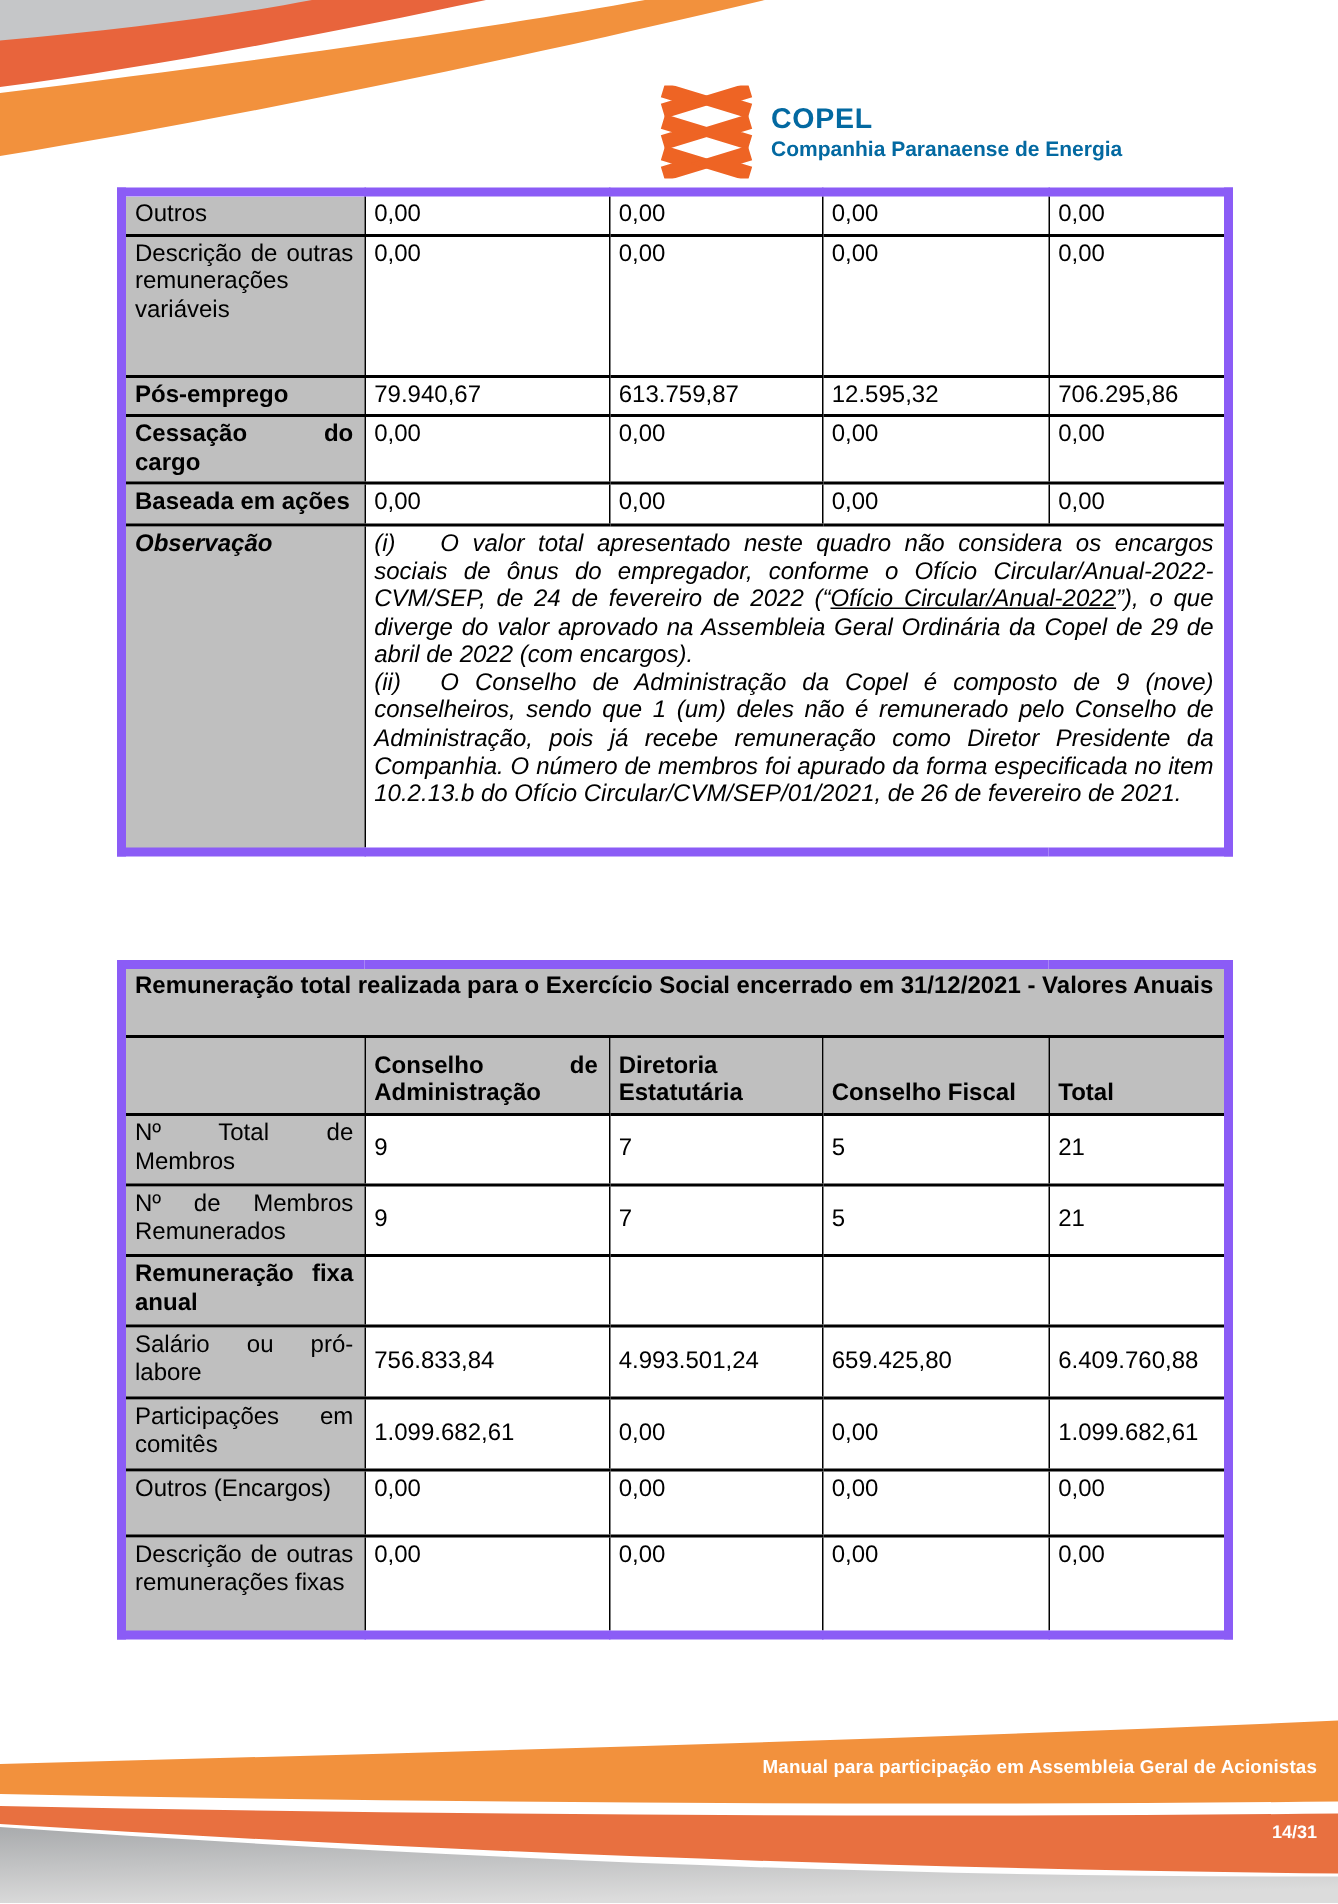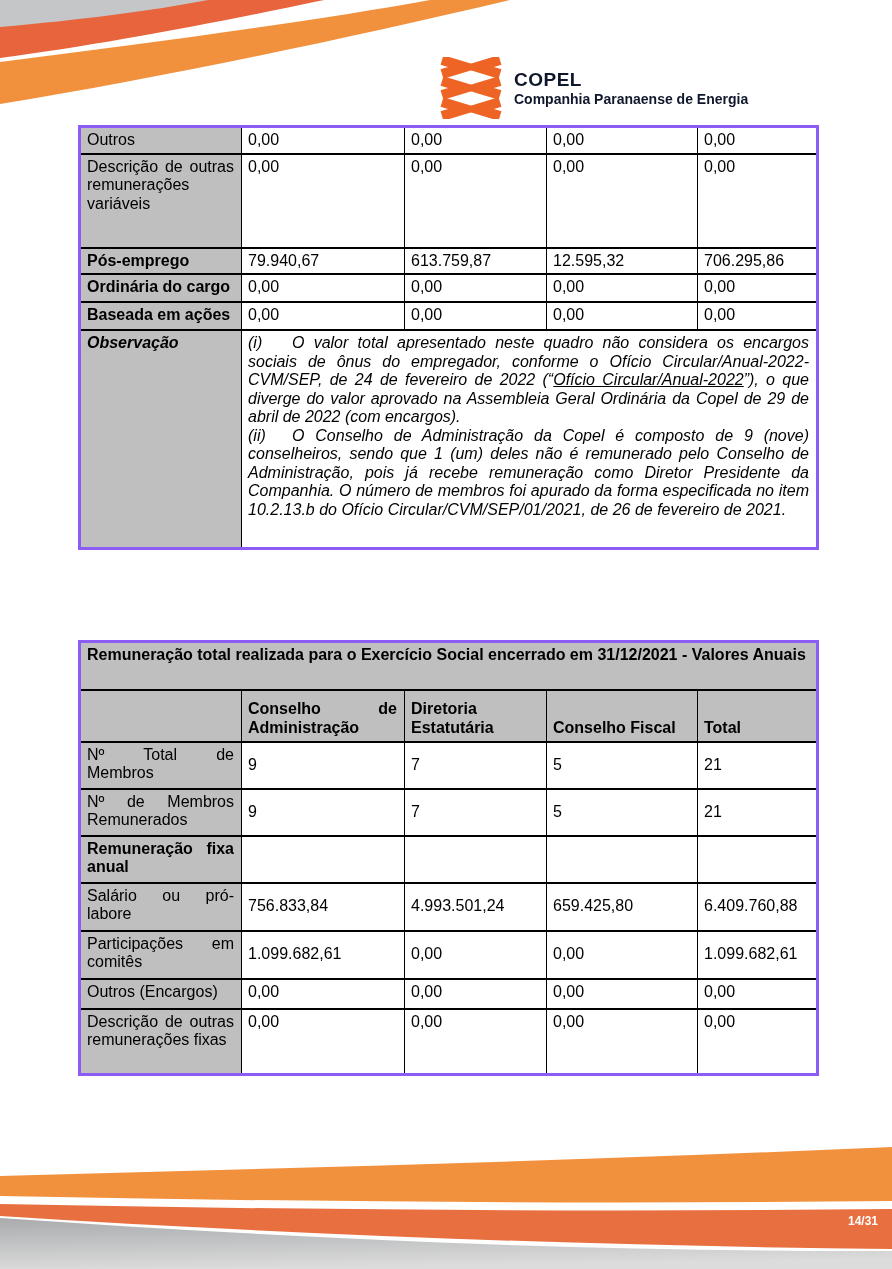--- a/index.html
+++ b/index.html
@@ -6,26 +6,26 @@
   .page {
     position:relative; width:892px; height:1269px; overflow:hidden;
     background:#ffffff; font-family:"Liberation Sans", sans-serif; color:#000;
   }
   
   .deco { position:absolute; left:0; display:block; }
   .deco.top { top:0; }
   .deco.bottom { bottom:0; }
   
   .logo { position:absolute; left:438px; top:57px; display:flex; align-items:center; }
-  .logo-text { margin-left:10px; color:#0f172a; font-weight:bold; line-height:1.15; }
+  .logo-text { margin-left:10px; color:#0369a1; font-weight:bold; line-height:1.15; }
   .logo-name { font-size:19px; letter-spacing:0.5px; }
   .logo-sub { font-size:14px; }
   
   table.doc { position:absolute; left:78px; border-collapse:collapse; table-layout:fixed;
-              border:3px solid #8b5cf6; }
+              border:6px solid #8b5cf6; }
   table.t1 { top:125px; }
   table.t2 { top:640px; }
   td {
     border-left:1px solid #000; border-right:1px solid #000;
     border-top:2px solid #000; border-bottom:2px solid #000;
     font-size:16px; line-height:1.16; padding:3px 7px 3px 6px;
     vertical-align:top; overflow:hidden; word-wrap:break-word;
   }
   td.label-cell { background:#bfbfbf; text-align:justify; }
   td.title-cell { background:#bfbfbf; text-align:justify; font-weight:bold; }
@@ -96,21 +96,21 @@
           <td class="value-cell">0,00</td>
         </tr>
         <tr style="height: 17px;">
           <td class="label-cell bold">Pós-emprego</td>
           <td class="value-cell">79.940,67</td>
           <td class="value-cell">613.759,87</td>
           <td class="value-cell">12.595,32</td>
           <td class="value-cell">706.295,86</td>
         </tr>
         <tr style="height: 28px;">
-          <td class="label-cell bold">Ordinária do cargo</td>
+          <td class="label-cell bold">Cessação do cargo</td>
           <td class="value-cell">0,00</td>
           <td class="value-cell">0,00</td>
           <td class="value-cell">0,00</td>
           <td class="value-cell">0,00</td>
         </tr>
         <tr style="height: 28px;">
           <td class="label-cell bold">Baseada em ações</td>
           <td class="value-cell">0,00</td>
           <td class="value-cell">0,00</td>
           <td class="value-cell">0,00</td>
@@ -173,21 +173,21 @@
           <td class="value-cell">659.425,80</td>
           <td class="value-cell">6.409.760,88</td>
         </tr>
         <tr class="v-mid" style="height: 48px;">
           <td class="label-cell">Participações em comitês</td>
           <td class="value-cell">1.099.682,61</td>
           <td class="value-cell">0,00</td>
           <td class="value-cell">0,00</td>
           <td class="value-cell">1.099.682,61</td>
         </tr>
-        <tr style="height: 30px;">
+        <tr style="height: 44px;">
           <td class="label-cell">Outros (Encargos)</td>
           <td class="value-cell">0,00</td>
           <td class="value-cell">0,00</td>
           <td class="value-cell">0,00</td>
           <td class="value-cell">0,00</td>
         </tr>
         <tr style="height: 66px;">
           <td class="label-cell">Descrição de outras remunerações fixas</td>
           <td class="value-cell">0,00</td>
           <td class="value-cell">0,00</td>
@@ -202,15 +202,16 @@
       <linearGradient id="grayGrad" x1="0" y1="0" x2="0.25" y2="1">
         <stop offset="0" stop-color="#a9abad"></stop>
         <stop offset="1" stop-color="#dcdcdc"></stop>
       </linearGradient>
     </defs>
     <path d="M0,79 C300,100 600,113 892,112 L892,130 L0,130 Z" fill="url(#grayGrad)"></path>
     <path d="M0,37 C300,29 600,21 892,8 L892,62 C600,65 300,63 0,57 Z" fill="#f2913d"></path>
     <path d="M0,65 C300,71 600,73 892,70 L892,110 C600,107 300,96 0,77 Z" fill="#e87040"></path>
   </svg>
 
+  <div class="footer-manual">Manual para participação em Assembleia Geral de Acionistas</div>
   <div class="footer-page">14/31</div>
 
 </div>
 
 </body></html>

